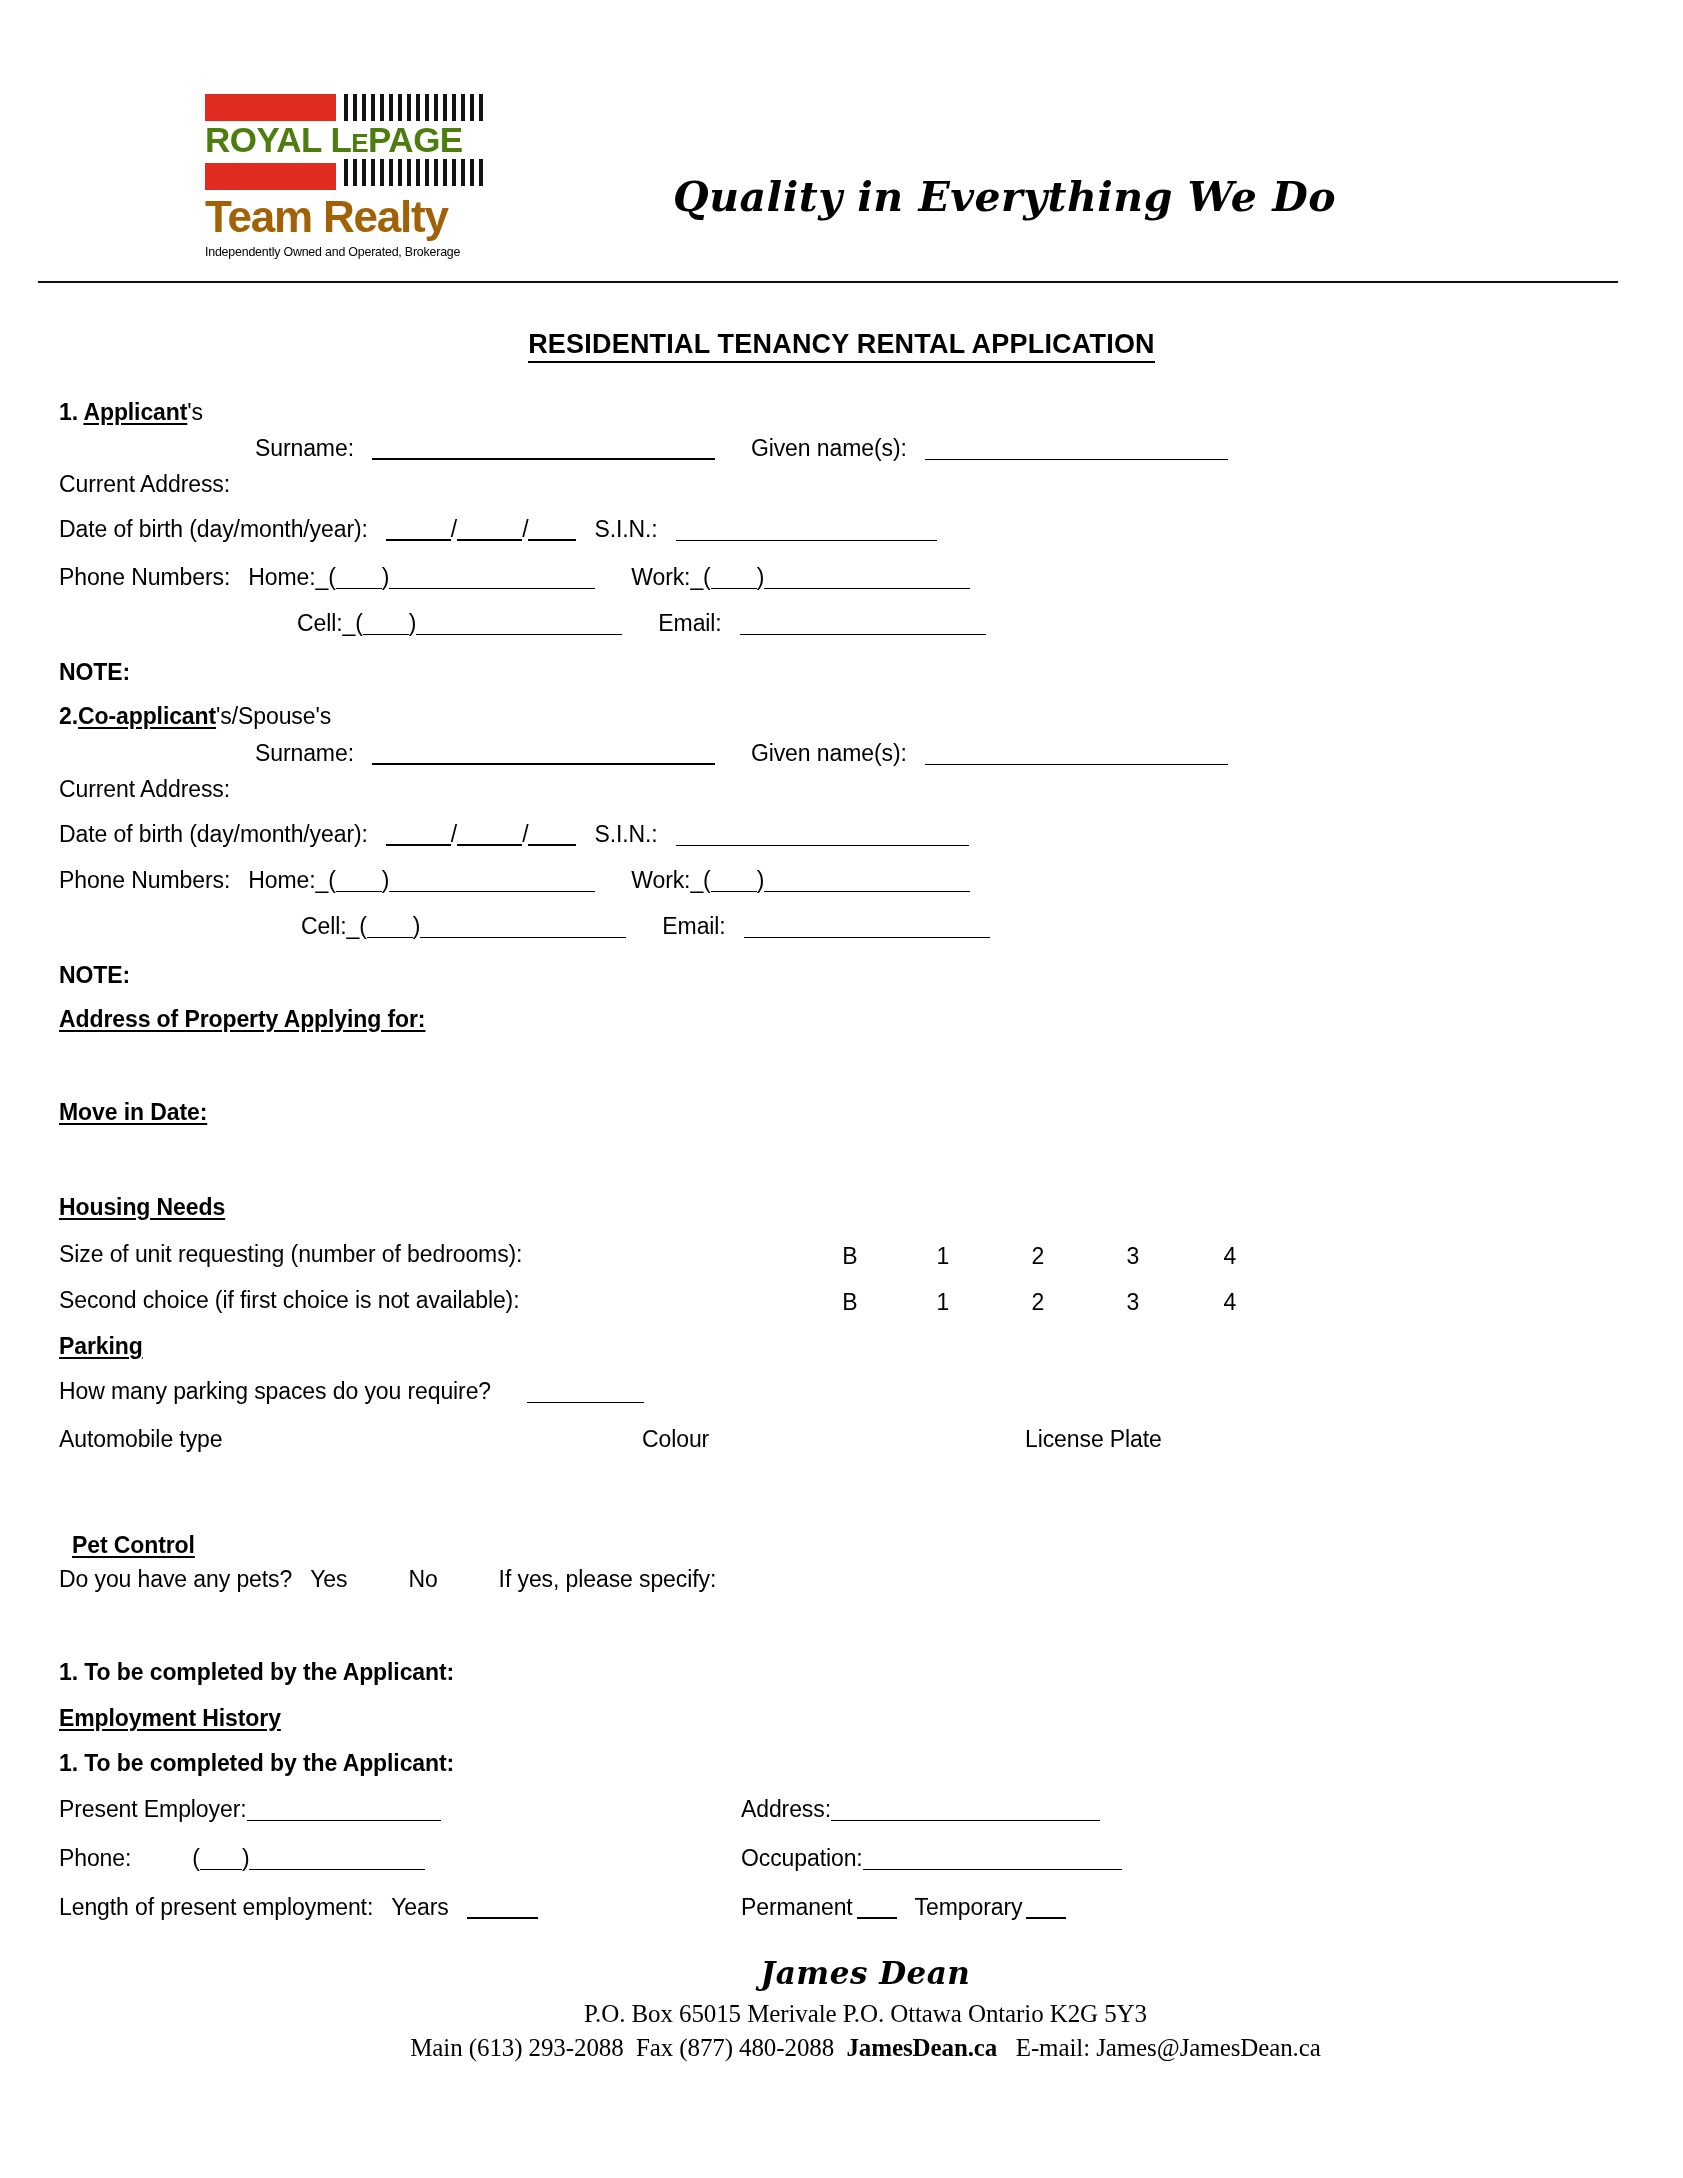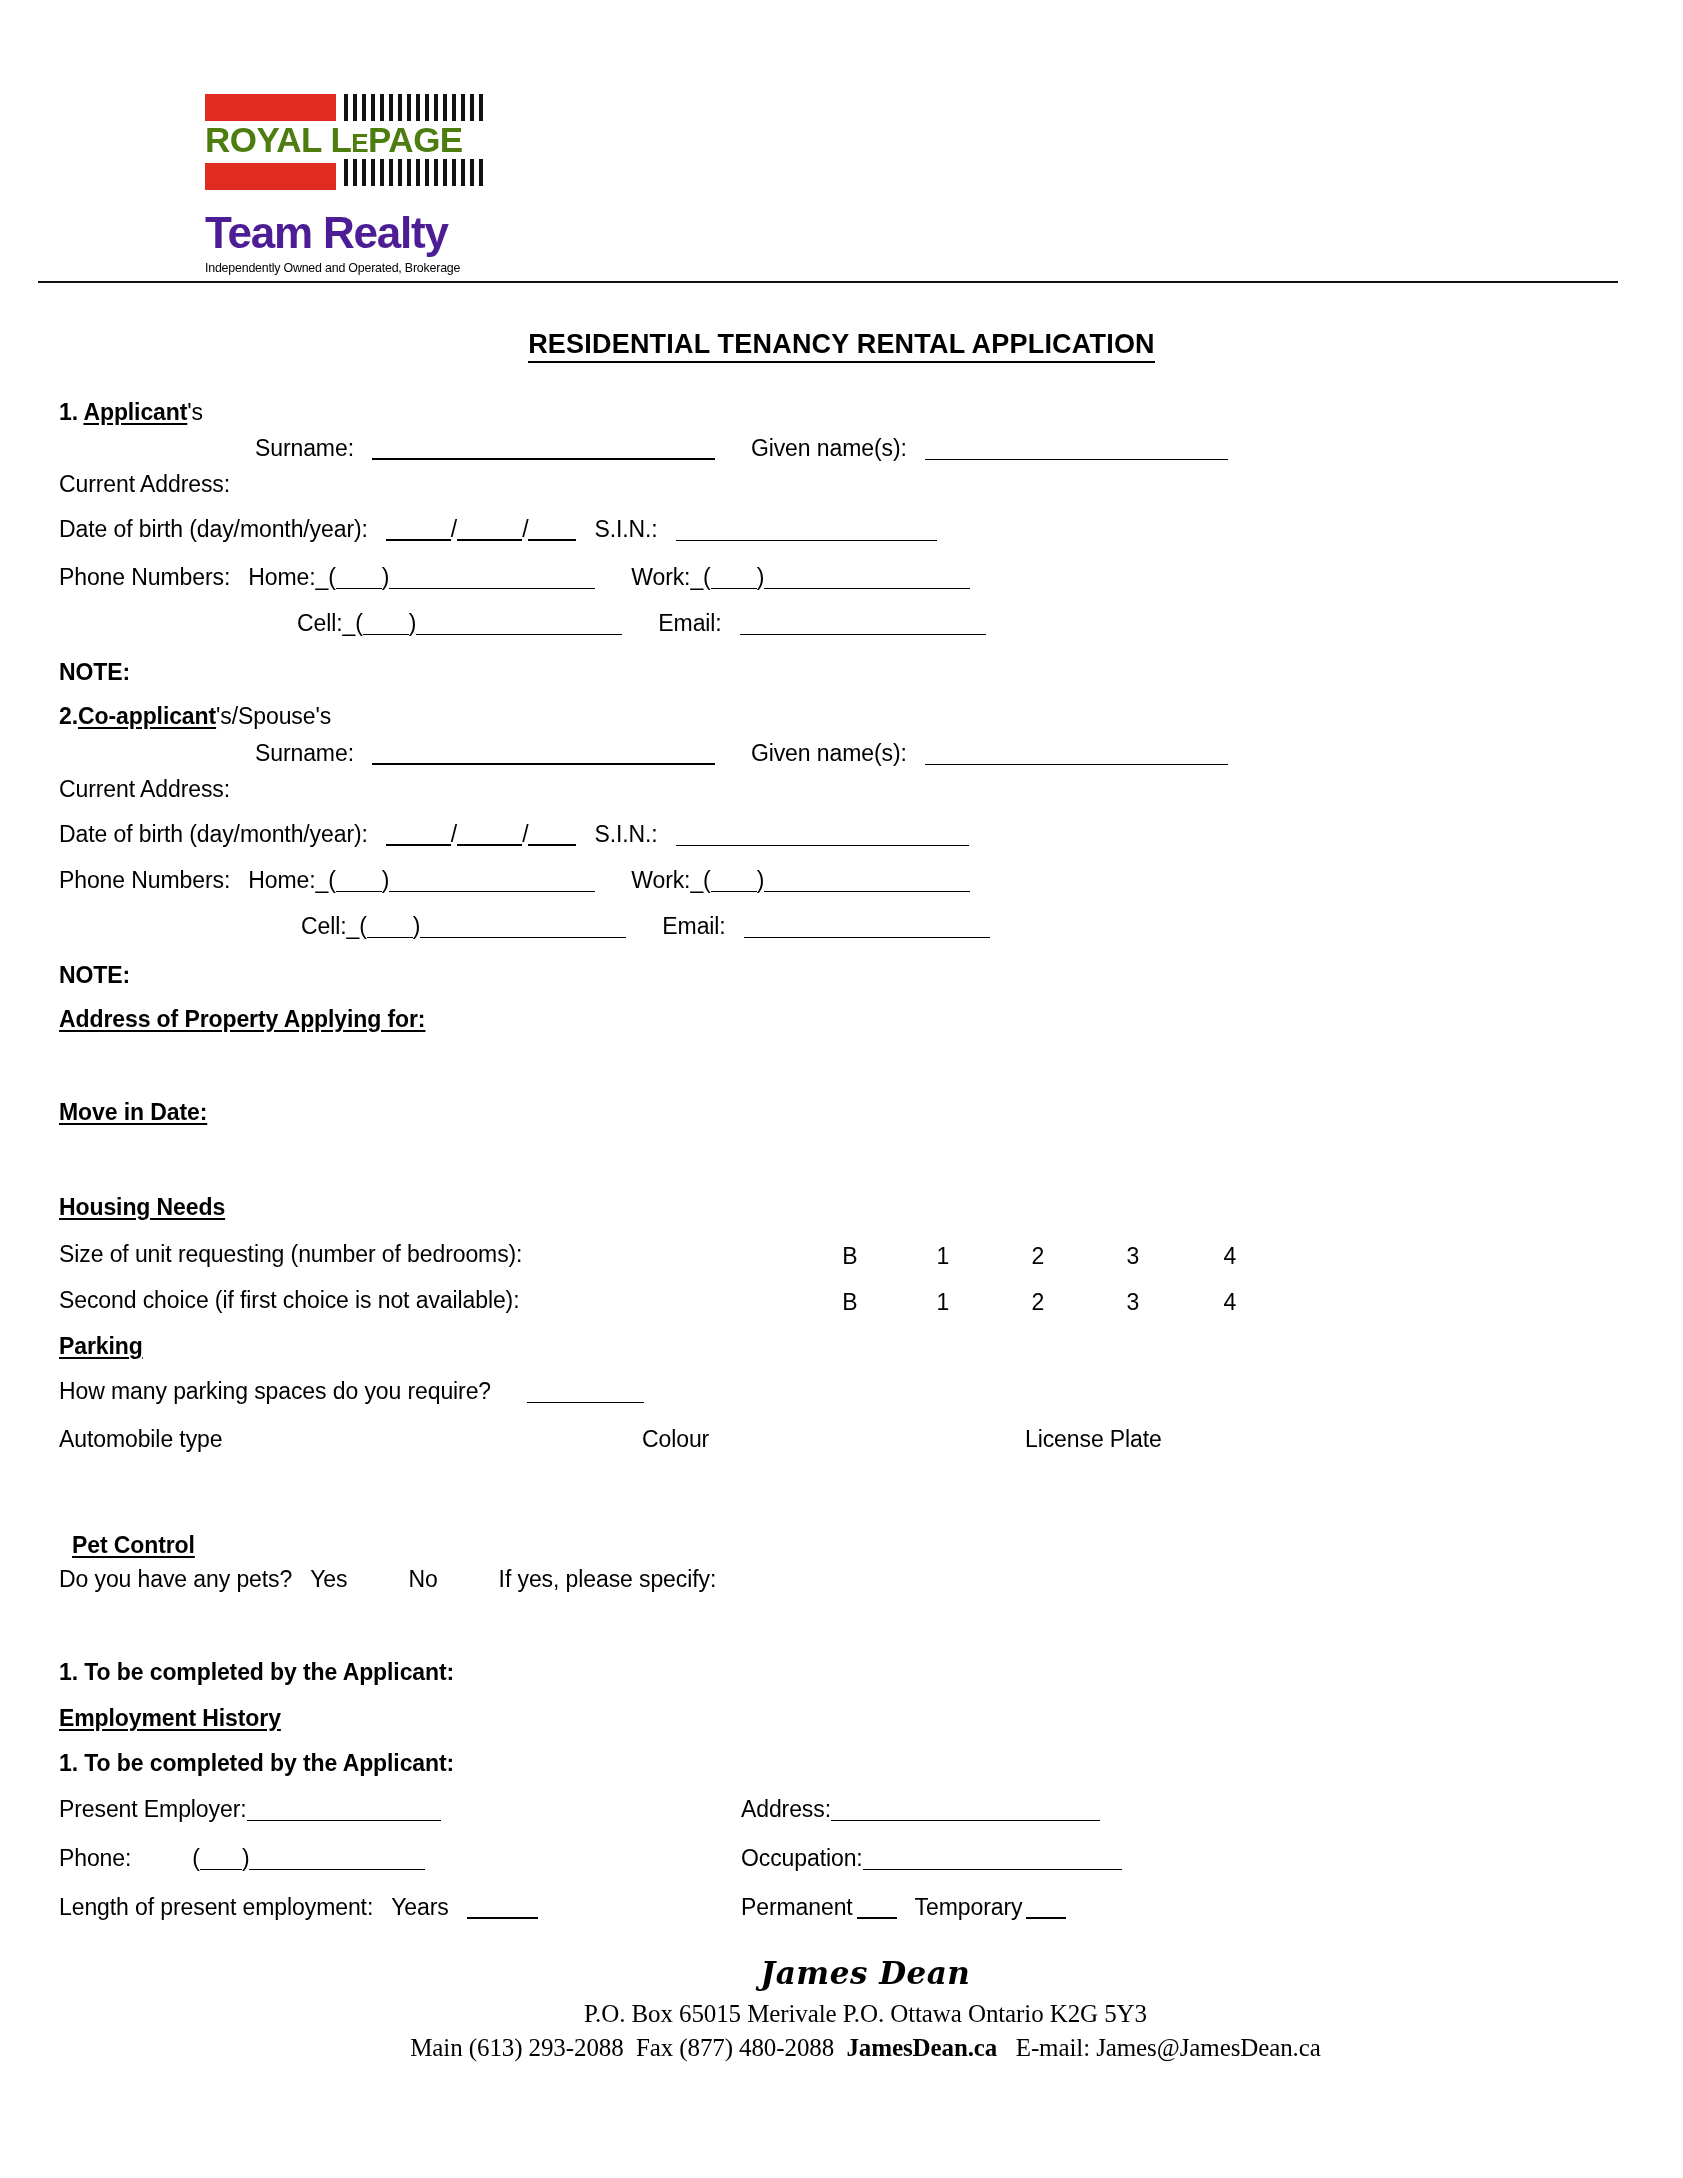--- a/index.html
+++ b/index.html
@@ -72,22 +72,22 @@
   }
   .logo-royal .small-e {
     font-size: 26px;
   }
   .logo-team {
     font-family: "Liberation Sans", sans-serif;
     font-weight: bold;
     font-size: 44px;
     letter-spacing: -1.2px;
     line-height: 1.05;
-    margin-top: 20px;
-    color: #4c1d95;
+    margin-top: 4px;
+    color: #a16207;
     white-space: nowrap;
   }
   .logo-sub {
     font-family: "Liberation Sans", sans-serif;
     font-size: 12.4px;
     line-height: 1.2;
     margin-top: 5px;
     color: #000;
     white-space: nowrap;
     letter-spacing: -0.2px;
@@ -220,20 +220,21 @@
 
       <div class="logo-row">
         <div class="logo-bar second"></div>
         <div class="barcode"></div>
       </div>
 
       <div class="logo-team">Team Realty</div>
       <div class="logo-sub">Independently Owned and Operated, Brokerage</div>
     </div>
 
+    <div class="tagline">Quality in Everything We Do</div>
 
     <div class="header-rule"></div>
   </div>
 
   <div class="content">
 
     <div class="doc-title"><span>RESIDENTIAL TENANCY RENTAL APPLICATION</span></div>
 
     <div class="ln b" style="left:59px; top:401px;"><span>1. </span><span class="u">Applicant</span><span style="font-weight:normal">'s</span></div>
 

